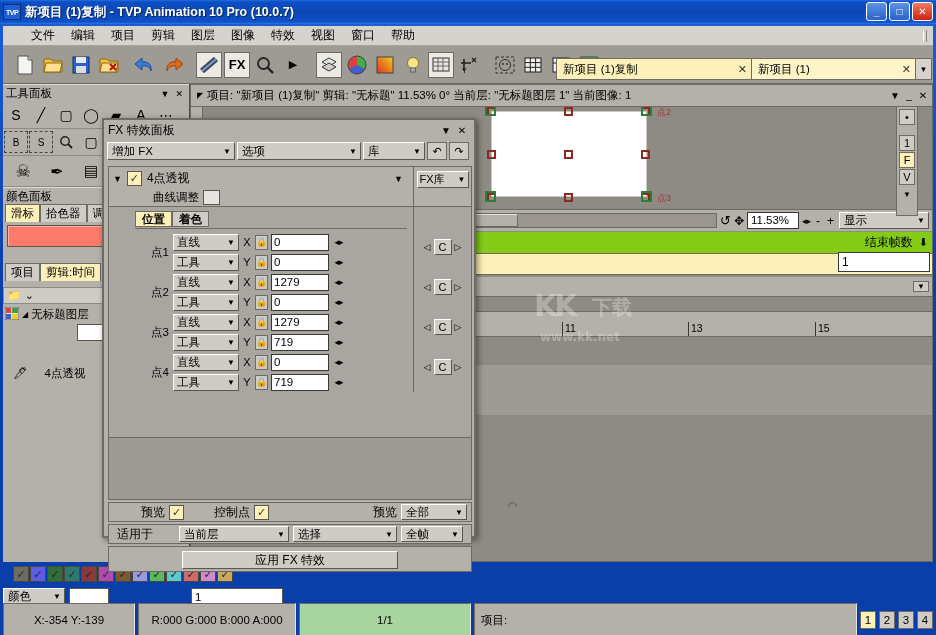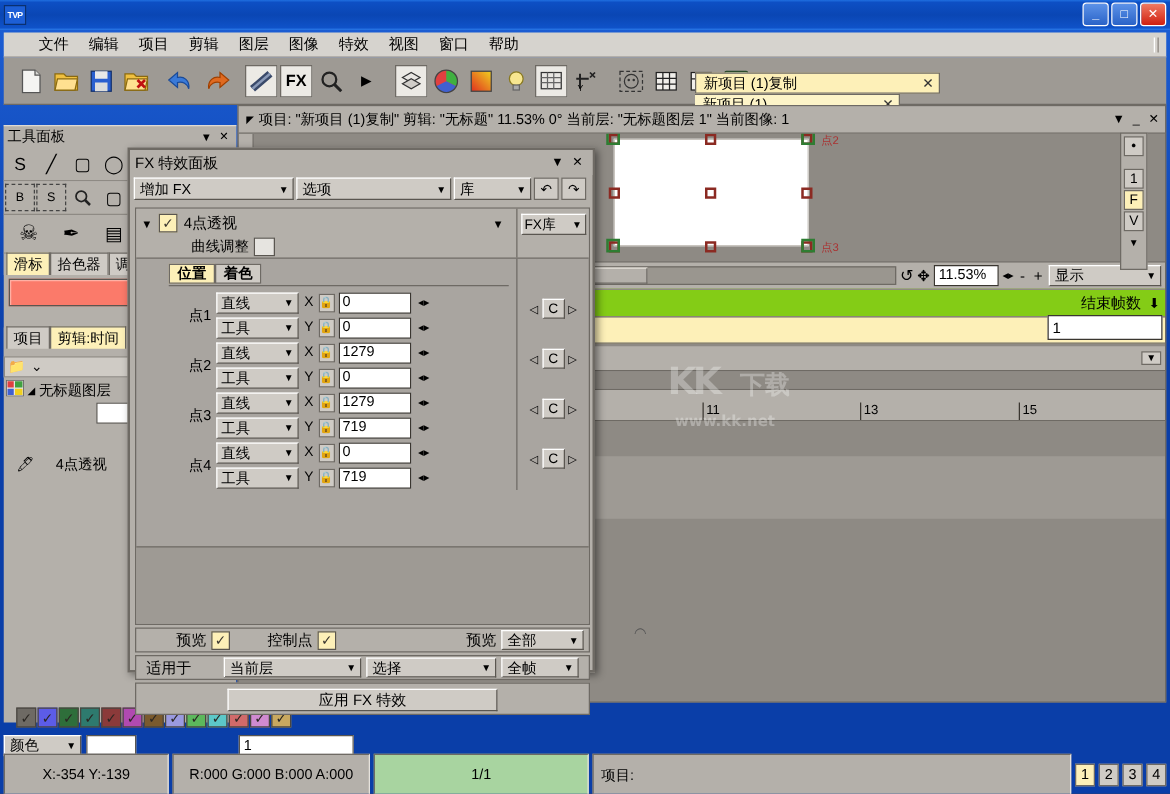--- a/index.html
+++ b/index.html
@@ -41,32 +41,32 @@
 
   
   .toolbar { position:absolute; left:3px; top:46px; width:930px; height:38px;
     background:#9e9a94; border-bottom:1px solid #6e6a64; display:flex; align-items:center; }
   .tool-btn { width:26px; height:26px; margin:0 1px; display:flex; align-items:center;
     justify-content:center; cursor:pointer; background:transparent; border:1px solid transparent; }
   .tool-btn.sunken { background:#eceae5; border:1px solid #6e6a64; }
   .tool-sep { width:8px; }
 
   
-  .projtabs { position:absolute; left:556px; top:58px; width:376px; height:22px; display:flex;flex-direction:column; }
+  .projtabs { position:absolute; left:556px; top:58px; width:376px; height:22px; display:flex; }
   .ptab { height:22px; background:#fdf4c8; border:1px solid #6e6a64; display:flex;
     align-items:center; padding:0 4px 0 6px; font-size:11.5px; cursor:pointer; }
   .ptab.active { background:#fdf0b8; font-weight:normal; }
   .ptab .lbl { flex:1; white-space:nowrap; overflow:hidden; }
   .ptab .x { margin-left:6px; font-size:11px; color:#333; }
   .ptabs-arrow { width:16px; height:22px; background:#d6d3ce; border:1px solid #6e6a64;
     border-left:none; display:flex; align-items:center; justify-content:center; font-size:8px; }
 
   
   .lcol { position:absolute; left:3px; top:84px; width:186px; height:478px;
-    background:#b4b0aa;margin-top:16px; }
+    background:#b4b0aa; }
   .panel-title { height:18px; background:#b4b0aa; display:flex; align-items:center;
     padding:0 3px; font-size:11.5px; border-top:1px solid #dedad4; }
   .panel-title .pt-lbl { flex:1; }
   .panel-title .pt-ctrl { font-size:9px; padding:0 3px; cursor:pointer; }
   .toolrow { background:#b4b0aa; display:flex; align-items:center; padding:2px 1px;
     gap:1px; border-bottom:1px solid #8e8a84; }
   .tool-sm { width:24px; height:22px; display:flex; align-items:center; justify-content:center;
     font-size:14px; cursor:pointer; }
 
   .tabstrip { display:flex; height:17px; align-items:flex-end; padding-left:2px;
@@ -231,20 +231,21 @@
   .wm { position:absolute; color:rgba(255,255,255,.30); font-weight:bold;
     pointer-events:none; font-family:"DejaVu Sans",sans-serif; }
 </style>
 </head>
 <body>
 
 <div id="app">
 
   <div class="titlebar">
     <div class="tb-icon">TVP</div>
+    <div class="tb-title">新项目 (1)复制 - TVP Animation 10 Pro (10.0.7)</div>
     <div class="tb-btns">
       <div class="tb-btn">_</div>
       <div class="tb-btn">□</div>
       <div class="tb-btn close">✕</div>
     </div>
   </div>
 
   <div class="menubar">
     <div class="menu-item">文件</div>
     <div class="menu-item">编辑</div>
@@ -434,20 +435,23 @@
       <div class="tool-sm">⤢</div>
       <div class="tool-sm">⌖</div>
       <div class="tool-sm">✋</div>
     </div>
     <div class="toolrow" style="padding:4px 1px;gap:10px;justify-content:flex-start;padding-left:8px">
       <div class="tool-sm" style="font-size:17px">☠</div>
       <div class="tool-sm" style="font-size:16px">✒</div>
       <div class="tool-sm" style="font-size:15px">▤</div>
     </div>
 
+    <div class="panel-title">
+      <span class="pt-lbl">颜色面板</span>
+    </div>
     <div class="tabstrip">
       <div class="t sel">滑标</div>
       <div class="t">拾色器</div>
       <div class="t">调</div>
     </div>
     <div class="colorbar"></div>
     <div style="height:14px"></div>
 
     <div class="tabstrip">
       <div class="t">项目</div>

